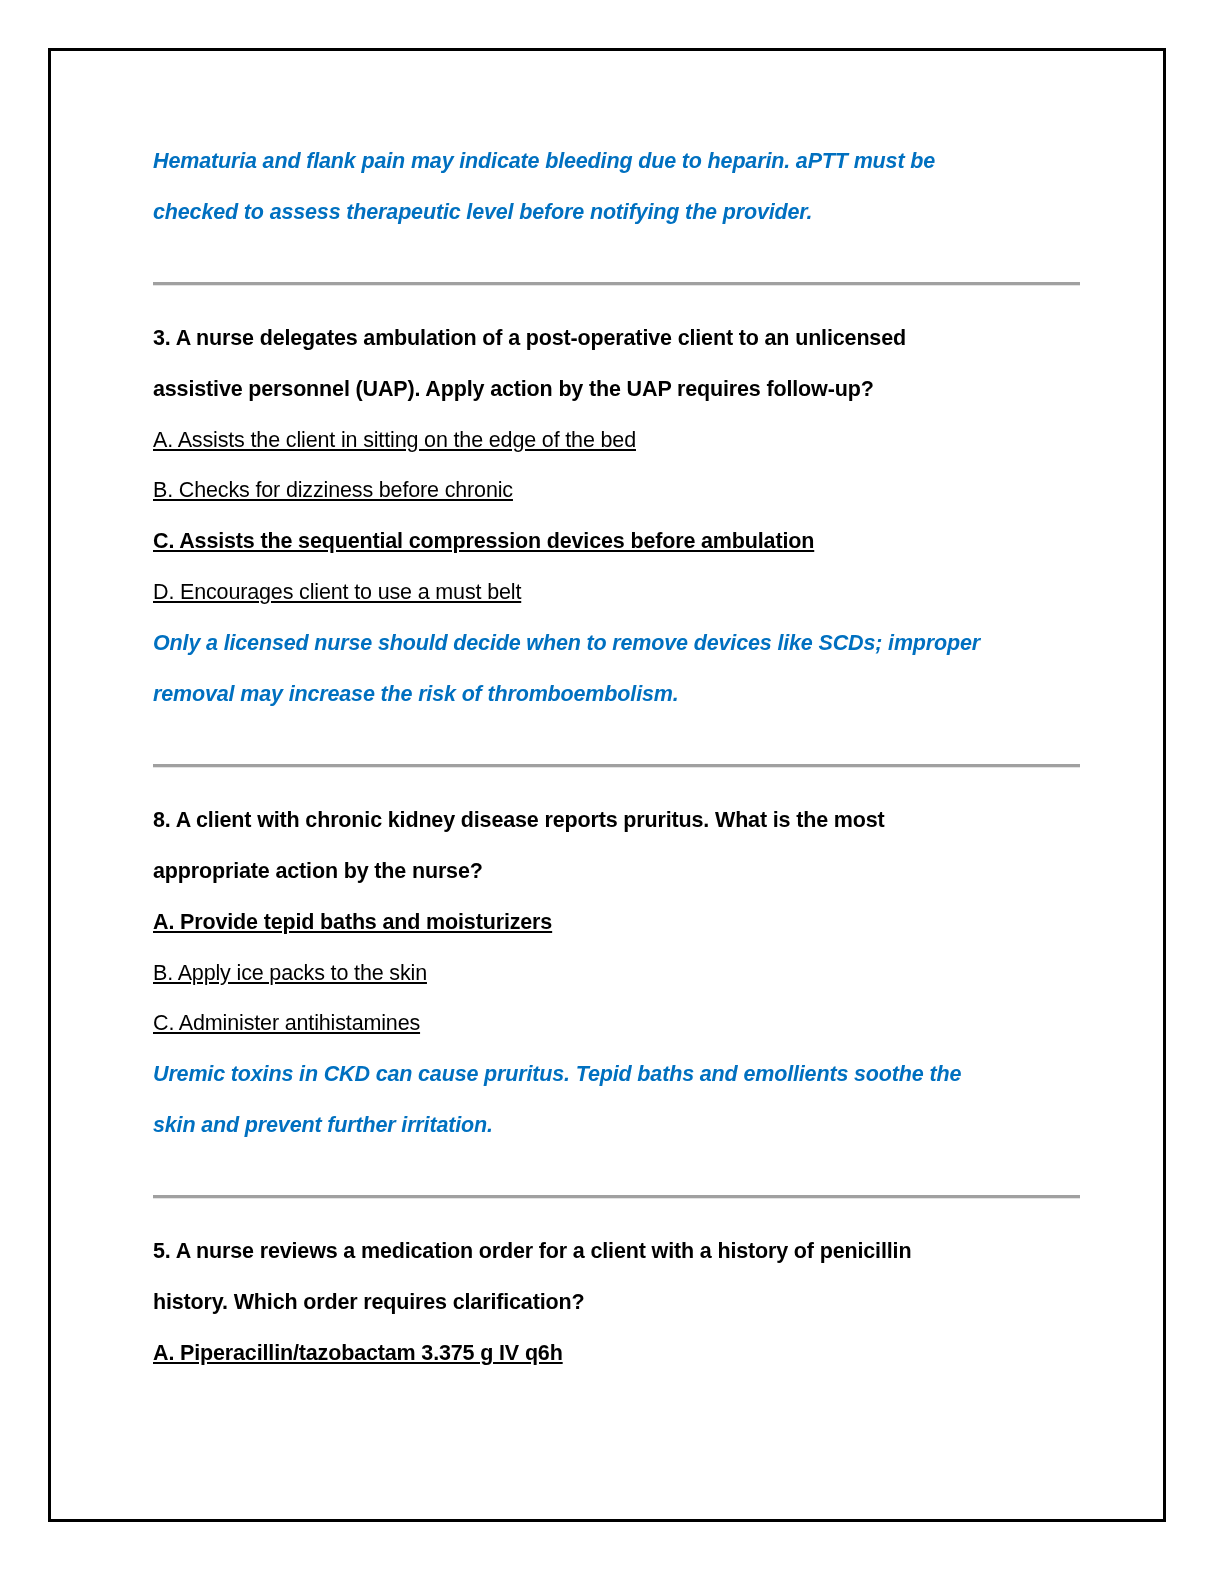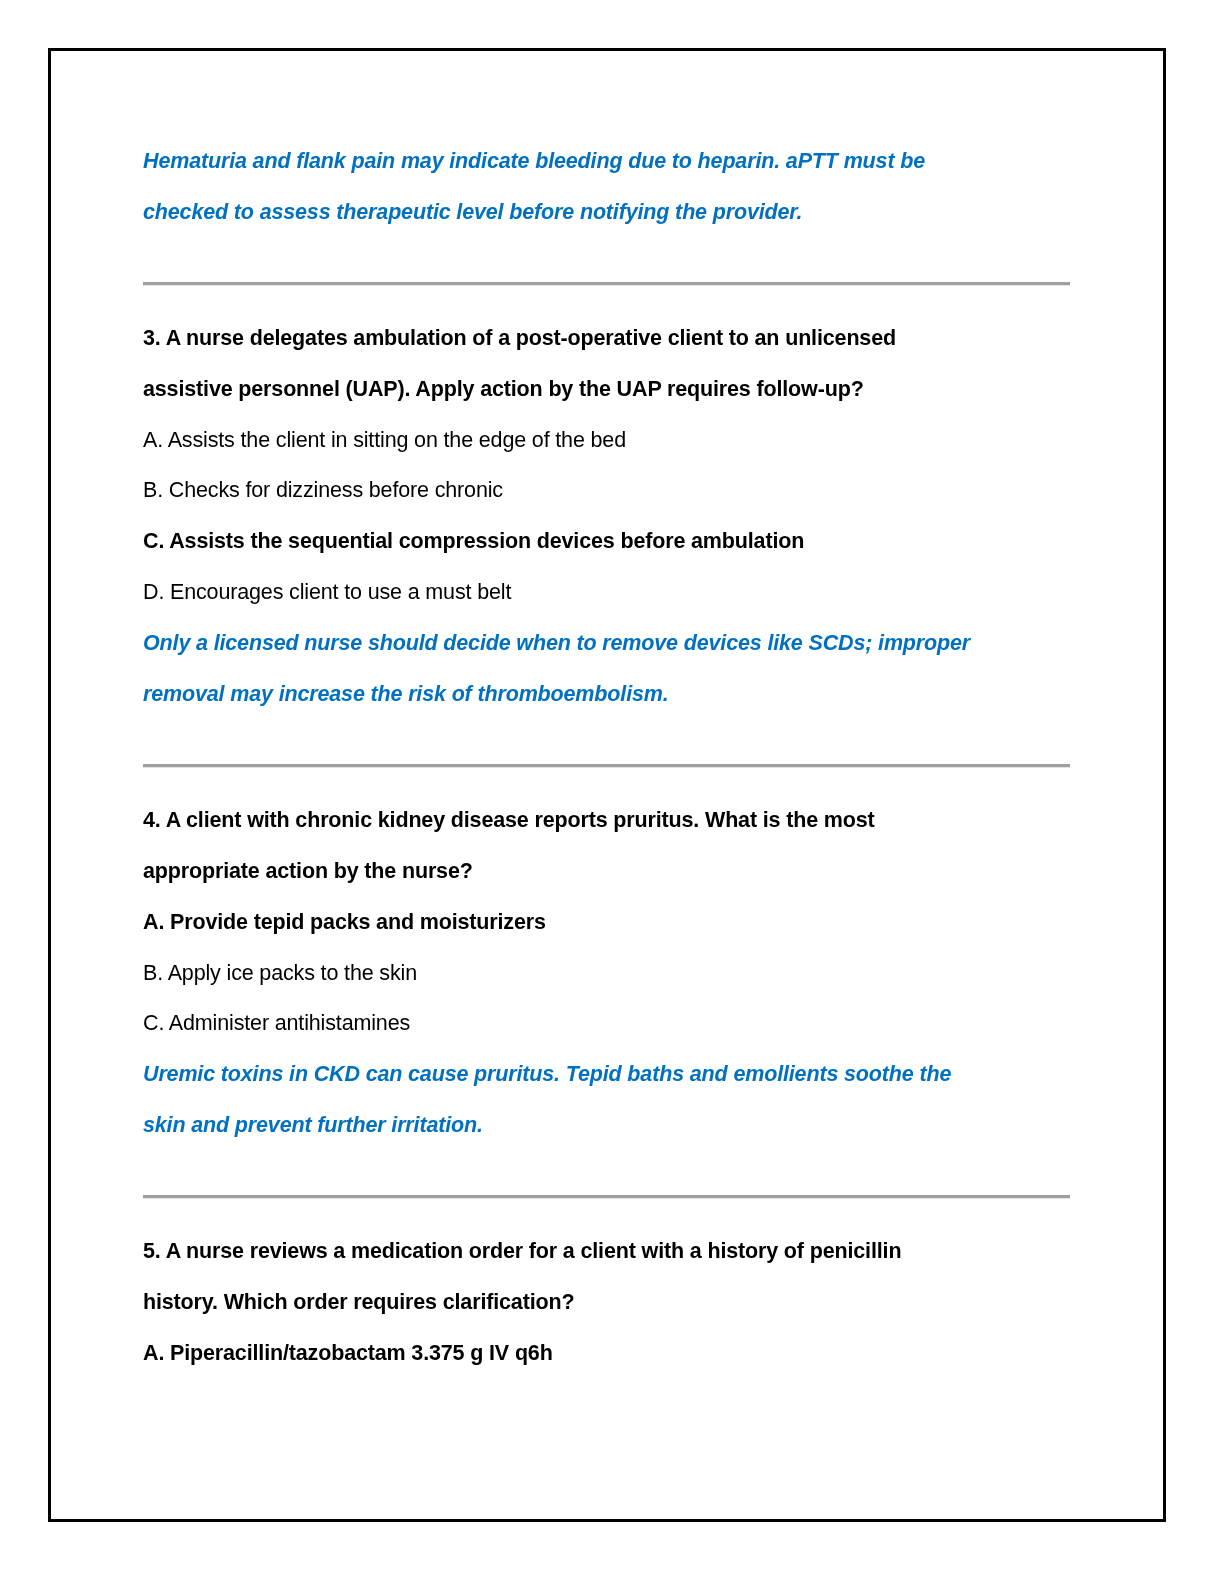--- a/index.html
+++ b/index.html
@@ -19,41 +19,42 @@
       position: absolute;
       left: 48px;
       top: 48px;
       width: 1112px;
       height: 1468px;
       border: 3px solid #000000;
       box-sizing: content-box;
     }
     .content {
       position: absolute;
-      left: 143px;
+      left: 153px;
       top: 136px;
       width: 930px;
     }
     .line {
       font-size: 21.5px;
       line-height: 50.9px;
       height: 50.9px;
       white-space: nowrap;
       letter-spacing: -0.15px;
     }
     .rationale {
       color: #0070c0;
       font-weight: bold;
       font-style: italic;
     }
     .question {
       font-weight: bold;
     }
     .option {
       font-weight: normal;
+      text-decoration: underline;
     }
     .option.correct {
       font-weight: bold;
     }
     .divider {
       width: 927px;
       height: 3px;
       background: #a0a0a0;
       border-bottom: 1px solid #e3e3e3;
     }
@@ -85,23 +86,23 @@
     <div class="line option">D. Encourages client to use a must belt</div>
     <div class="line rationale">Only a licensed nurse should decide when to remove devices like SCDs; improper</div>
     <div class="line rationale">removal may increase the risk of thromboembolism.</div>
   </div>
 
   <div class="gap-before-divider"></div>
   <div class="divider"></div>
   <div class="gap-after-divider"></div>
 
   <div>
-    <div class="line question">4. A client with chronic kidney disease reports pruritus. What is the most</div>
+    <div class="line question">8. A client with chronic kidney disease reports pruritus. What is the most</div>
     <div class="line question">appropriate action by the nurse?</div>
-    <div class="line option correct">A. Provide tepid packs and moisturizers</div>
+    <div class="line option correct">A. Provide tepid baths and moisturizers</div>
     <div class="line option">B. Apply ice packs to the skin</div>
     <div class="line option">C. Administer antihistamines</div>
     <div class="line rationale">Uremic toxins in CKD can cause pruritus. Tepid baths and emollients soothe the</div>
     <div class="line rationale">skin and prevent further irritation.</div>
   </div>
 
   <div class="gap-before-divider"></div>
   <div class="divider"></div>
   <div class="gap-after-divider"></div>
 

